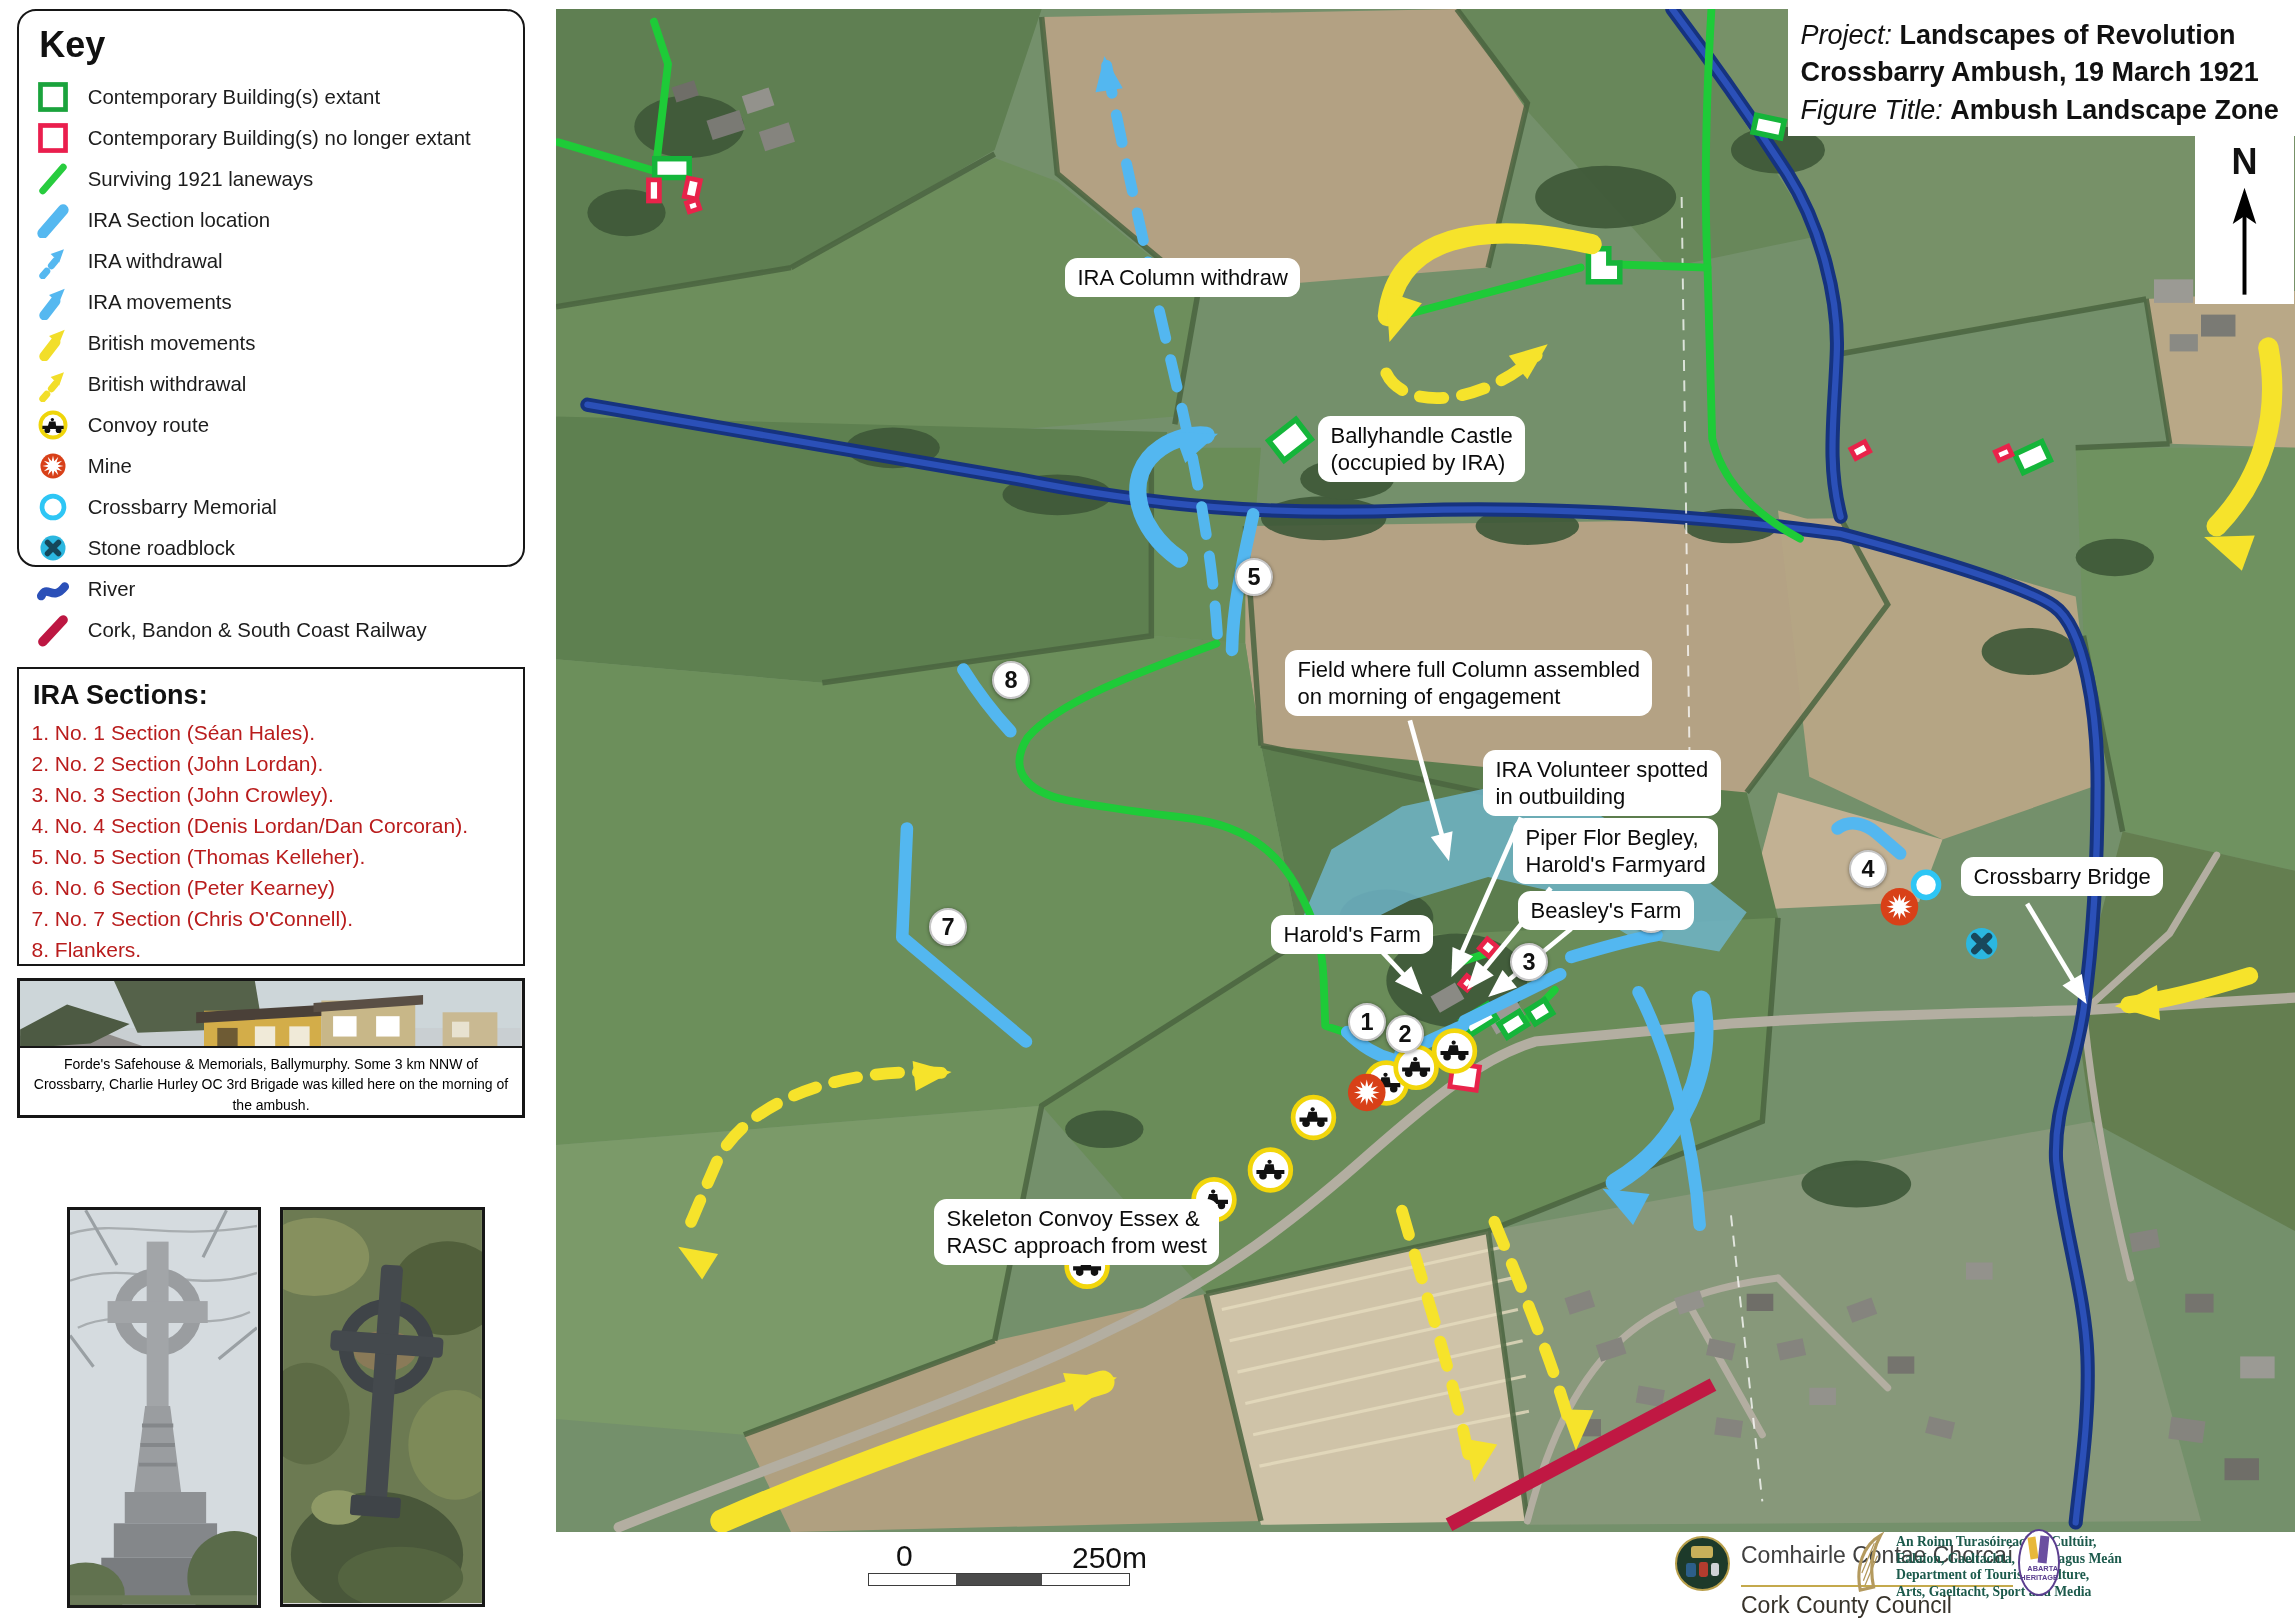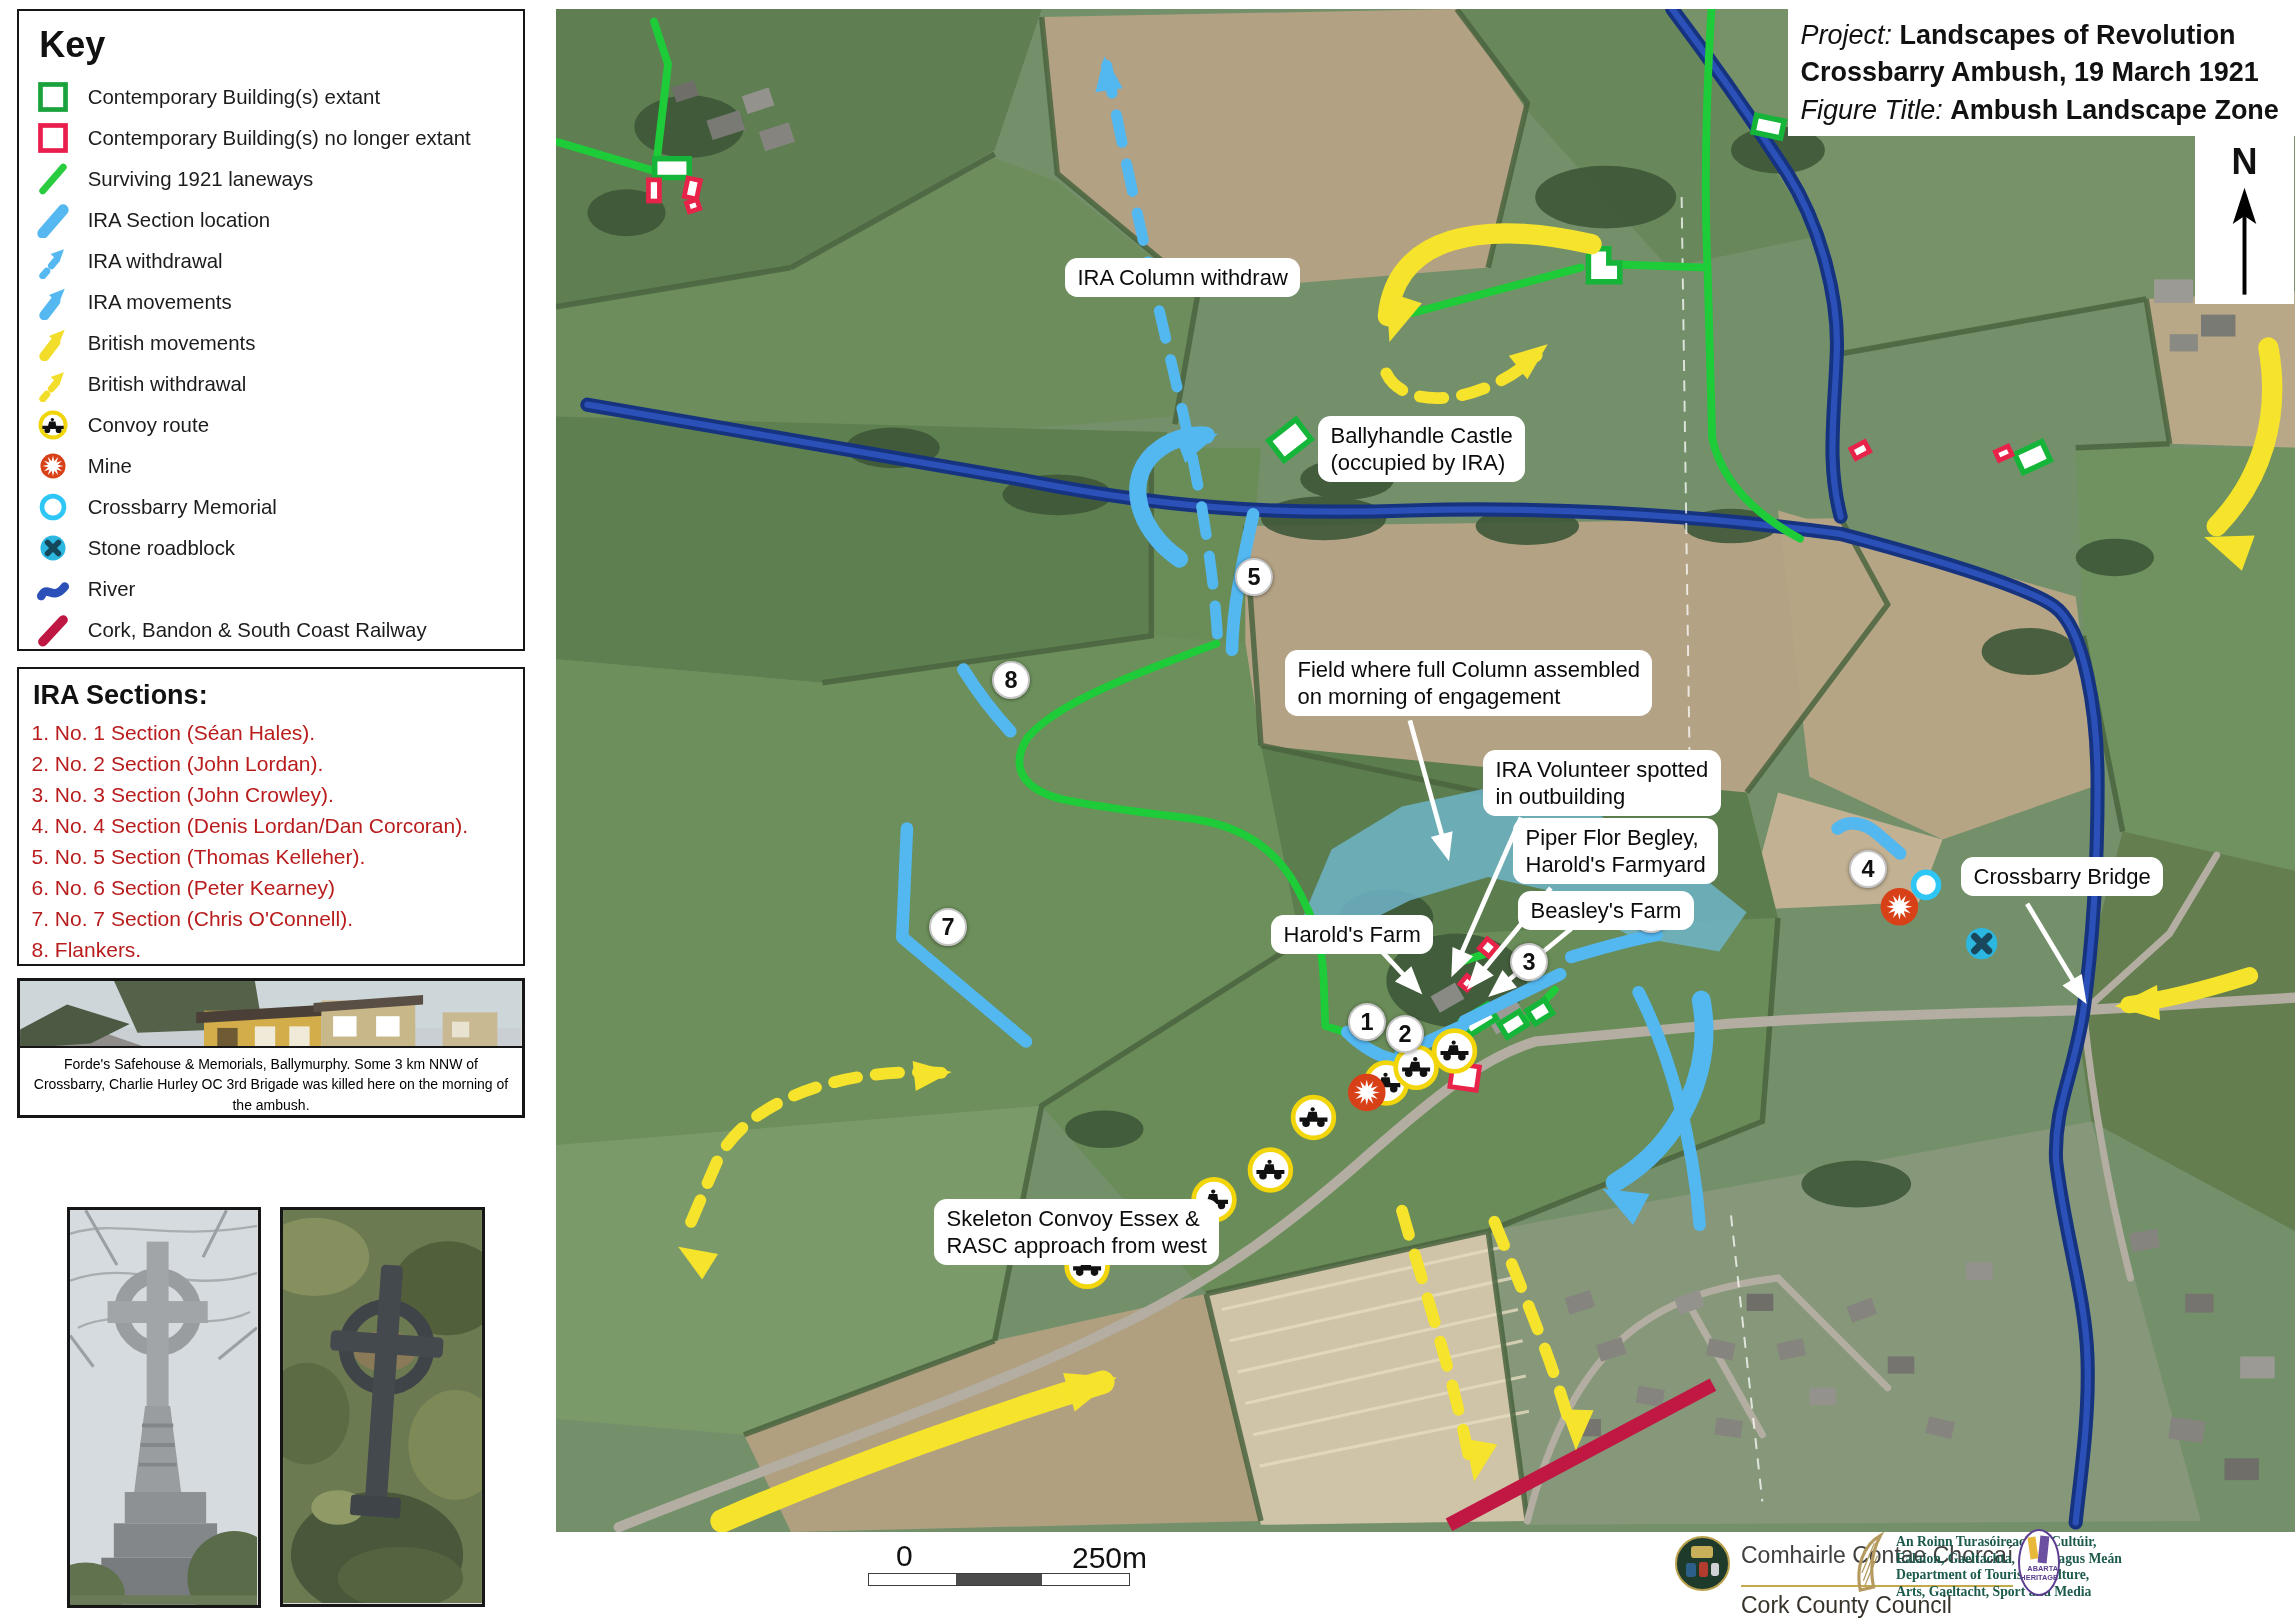--- a/index.html
+++ b/index.html
@@ -1,20 +1,20 @@
 <!DOCTYPE html>
 <html style="font-size:12.5px"><head>
 <meta charset="utf-8">
 <style>
   html,body{margin:0;padding:0;background:#fff;}
   .page{position:relative;width:2295px;height:1619px;background:#fff;
         font-family:"Liberation Sans",sans-serif;color:#111;overflow:hidden;}
   .panel{position:absolute;background:#fff;border:2.4px solid #161616;box-sizing:border-box;}
   
-  .key-box{left:17px;top:9.4px;width:508px;height:642px;padding:7.8px 14px;}
+  .key-box{left:17px;top:9.4px;width:508px;height:558px;padding:7.8px 14px;border-radius:19px;}
   .key-title{font-size:36px;font-weight:bold;margin:4.7px 0 11px 6.3px;}
   .k-row{display:flex;align-items:center;gap:15.7px;height:41px;}
   .k-ic{width:39px;flex:0 0 39px;display:flex;justify-content:center;}
   .k-lb{font-size:20.4px;color:#1c1c1c;}
   
   .sec-box{left:17px;top:667px;width:508px;height:299px;padding:6.3px 12.5px;}
   .sec-title{font-size:27px;font-weight:bold;margin:4.7px 0 6.3px 1.6px;}
   .s-item{font-size:21px;line-height:31px;color:#b91c1c;}
   
   .photo{position:absolute;border:3.1px solid #161616;box-sizing:border-box;background:#dcdcdc;overflow:hidden;}

